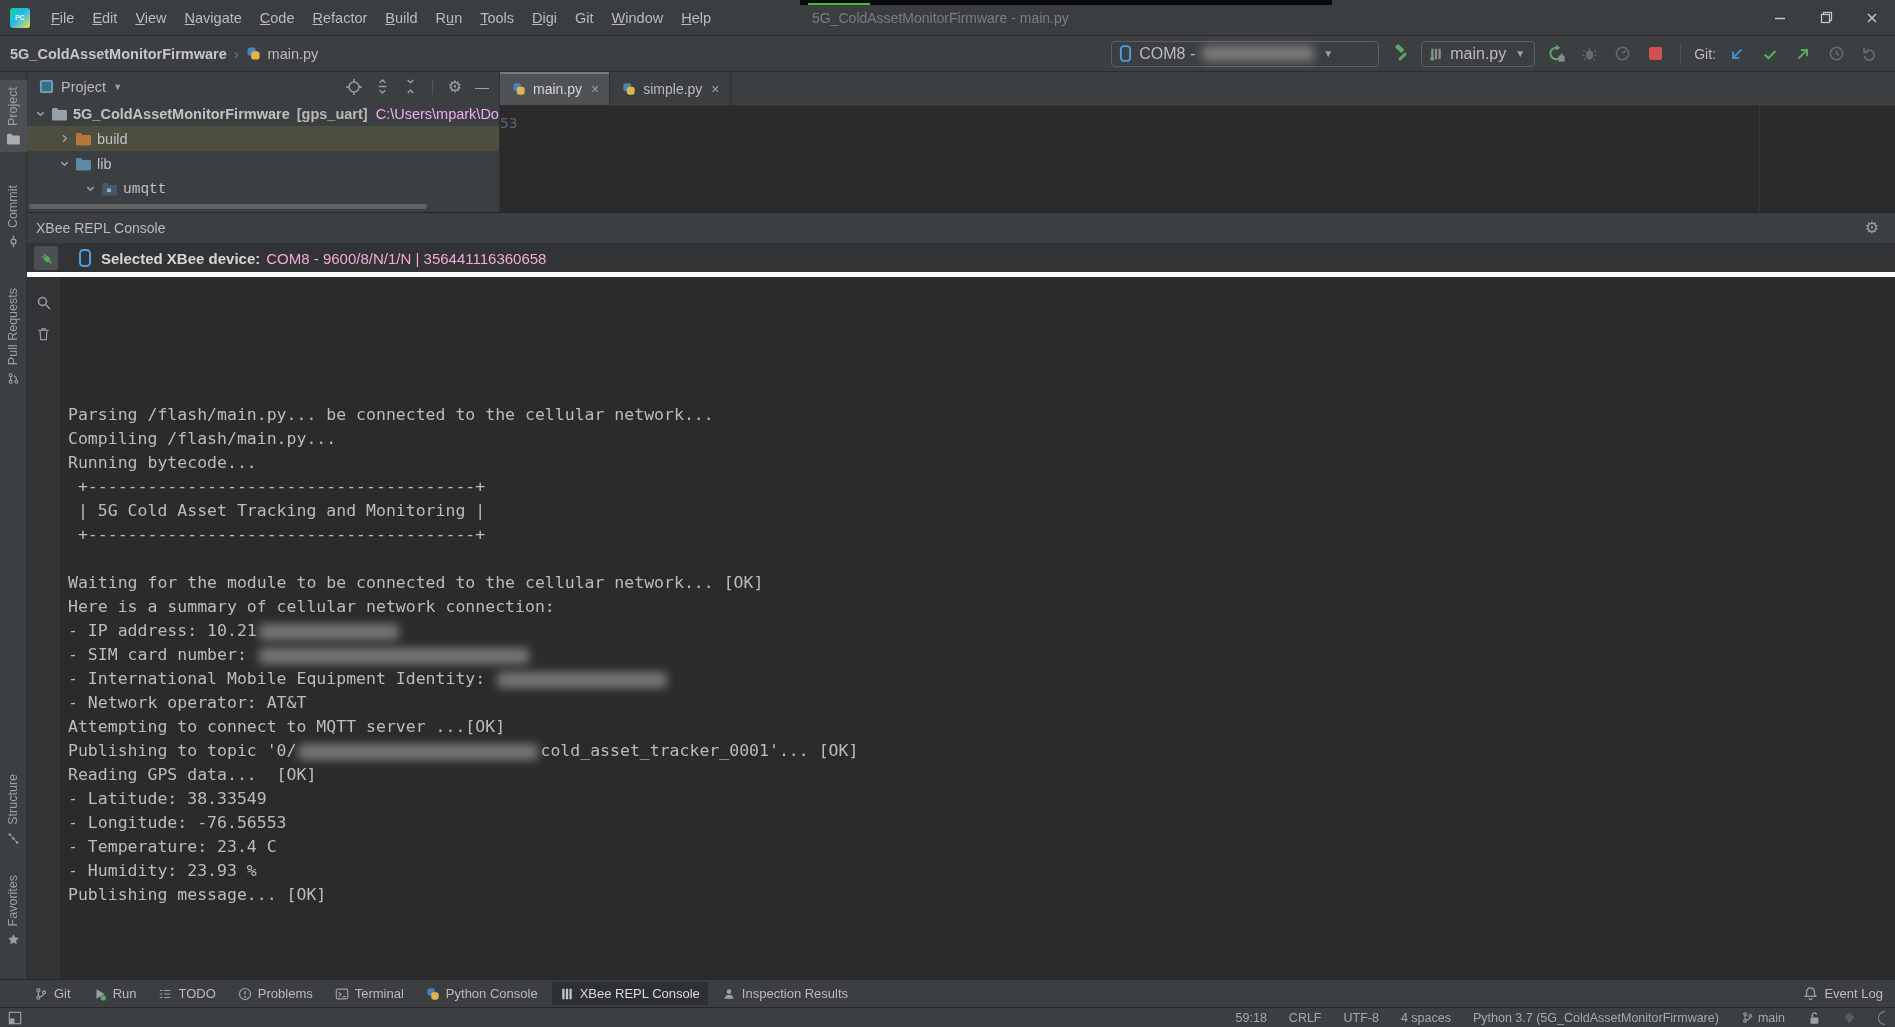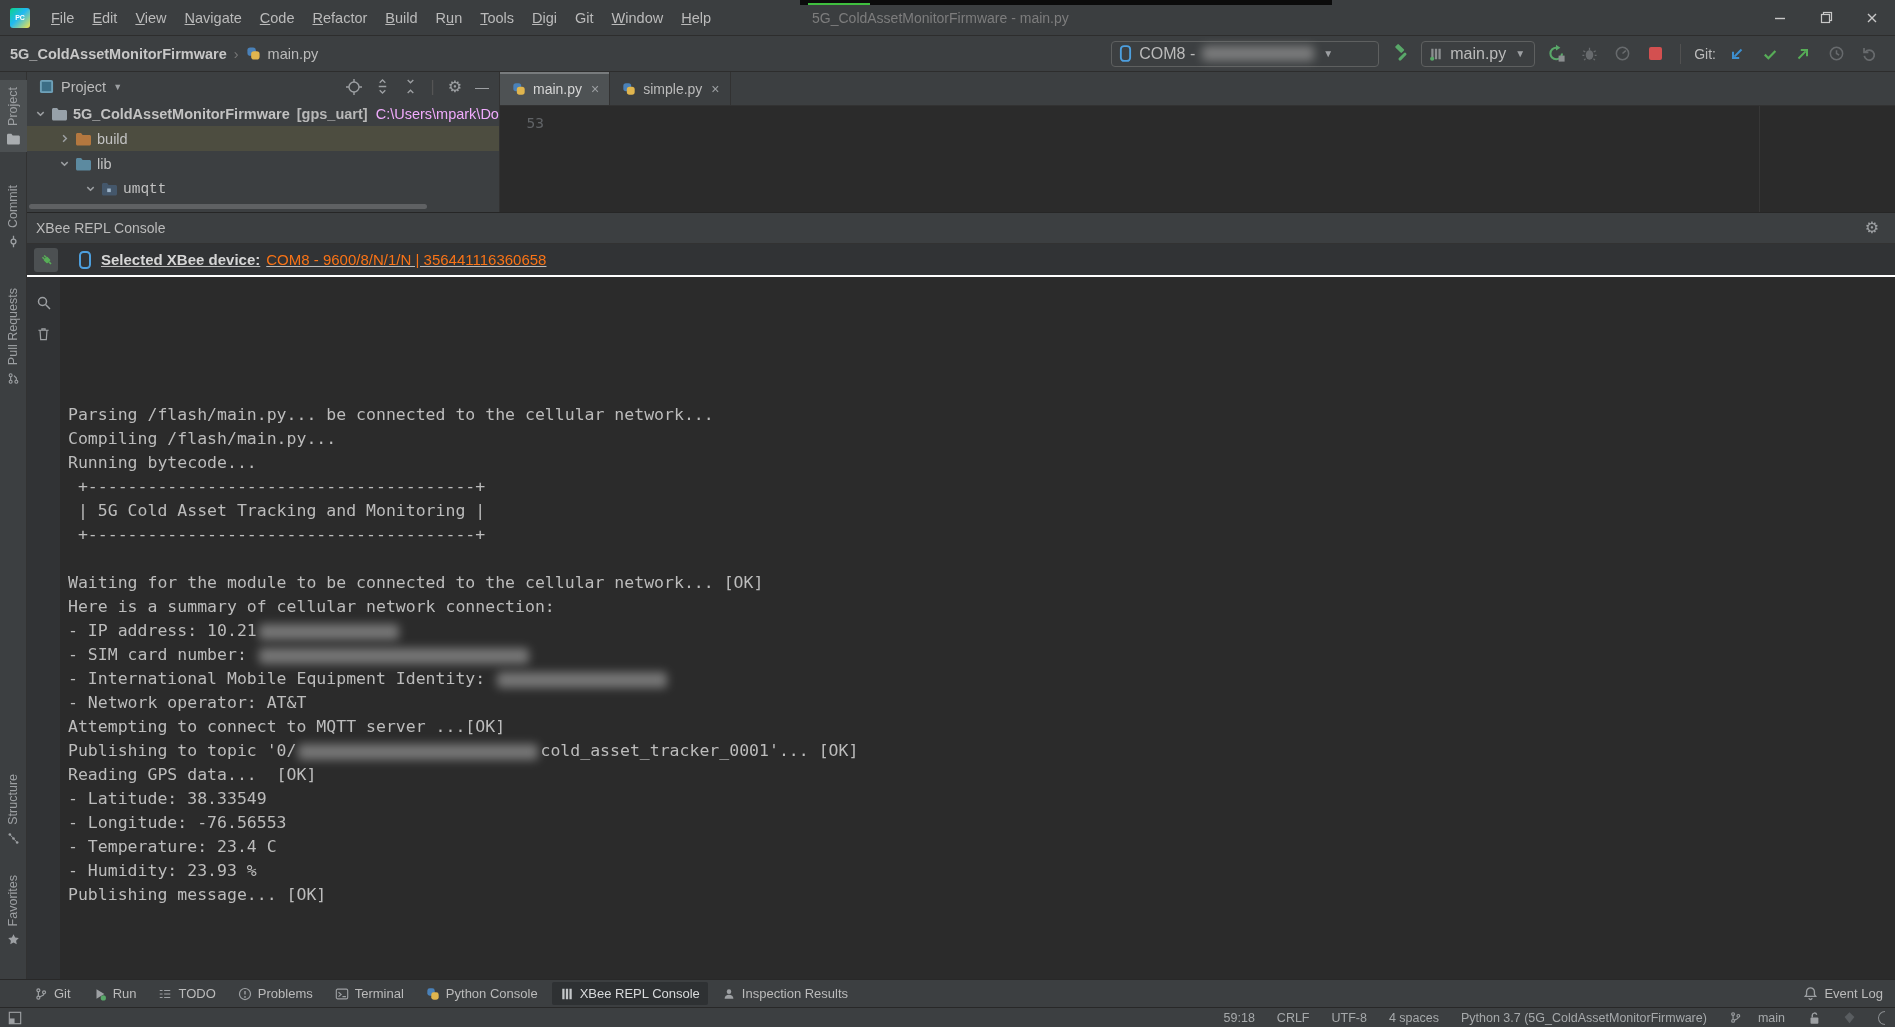--- a/index.html
+++ b/index.html
@@ -67,51 +67,51 @@
   .hthumb{position:absolute;left:0;top:1px;height:5px;width:85%;background:#5f6163;border-radius:3px;}
 
   
   .editor{flex:1;background:#2b2b2b;display:flex;flex-direction:column;min-width:0;}
   .tabs{height:34px;flex:0 0 auto;background:#3c3f41;display:flex;border-bottom:1px solid #323232;}
   .tab{display:flex;align-items:center;gap:7px;padding:0 10px 0 12px;font-size:14px;color:#bbbbbb;border-right:1px solid #323232;}
   .tab.active{background:#4e5254;box-shadow:inset 0 2px 0 #787b7d;color:#d6d6d6;}
   .tab .close{color:#9da0a3;font-size:14px;margin-left:2px;}
   .editor-code{flex:1;position:relative;padding-top:4px;font-family:"DejaVu Sans Mono",monospace;font-size:16px;line-height:26px;overflow:hidden;}
   .eline{display:flex;white-space:pre;}
-  .lnum{width:56px;text-align:right;padding-right:12px;color:#606366;flex:0 0 auto;font-size:14.5px;}
+  .lnum{width:56px;padding-right:12px;color:#606366;flex:0 0 auto;font-size:14.5px;}
   .fold{width:22px;flex:0 0 auto;display:flex;align-items:center;justify-content:center;}
   .code{color:#7d7d7d;}
   .guide{position:absolute;left:1259px;top:0;bottom:0;width:1px;background:#373737;}
 
   
   .console{flex:1;background:#2b2b2b;display:flex;flex-direction:column;min-height:0;}
   .con-head{height:31px;flex:0 0 auto;background:#3c3f41;border-bottom:1px solid #323232;display:flex;align-items:center;padding:0 16px 0 9px;}
   .con-title{font-size:14px;color:#bbbbbb;}
   .con-gear{margin-left:auto;}
-  .dev-row{height:33px;flex:0 0 auto;background:#313335;border-bottom:2px solid #ffffff;display:flex;align-items:center;text-decoration:underline;}
+  .dev-row{height:33px;flex:0 0 auto;background:#313335;border-bottom:5px solid #ffffff;display:flex;align-items:center;}
   .plug-btn{width:24px;height:24px;margin-left:7px;background:#4c5052;border-radius:3px;display:flex;align-items:center;justify-content:center;flex:0 0 auto;}
   .dev-ic{margin-left:20px;display:flex;}
   .dev-label{font-weight:bold;color:#d6d6d6;font-size:15px;margin-left:9px;}
-  .dev-info{color:#f97316;font-size:15px;margin-left:6px;}
+  .dev-info{color:#f9a8d4;font-size:15px;margin-left:6px;}
   .con-body{flex:1;display:flex;min-height:0;}
   .con-gutter{width:33px;flex:0 0 auto;background:#313335;display:flex;flex-direction:column;align-items:center;padding-top:18px;gap:15px;}
   .con-out{flex:1;padding:6px 0 0 8px;font-family:"DejaVu Sans Mono",monospace;font-size:16.5px;line-height:24px;color:#bcbcbc;white-space:pre;overflow:hidden;}
   .cline{min-height:24px;}
   .cline .redact{height:16px;margin:0 2px;}
 
   
   .bottombar{height:28px;flex:0 0 auto;background:#3c3f41;border-top:1px solid #282828;display:flex;align-items:center;padding:0 12px 0 26px;gap:6px;font-size:13px;}
   .bitem{display:flex;align-items:center;gap:6px;padding:4px 8px;color:#bbbbbb;border-radius:2px;}
   .bitem.active{background:#2e3133;color:#d8dadc;}
   .eventlog{margin-left:auto;display:flex;align-items:center;gap:6px;color:#bbbbbb;}
 
   
   .statusbar{height:20px;flex:0 0 auto;background:#3c3f41;border-top:1px solid #282828;display:flex;align-items:center;padding:0 10px 0 8px;font-size:12.5px;color:#a6a9ab;}
   .st-right{margin-left:auto;display:flex;align-items:center;gap:22px;}
-  .st-branch{display:flex;align-items:center;gap:16px;}
+  .st-branch{display:flex;align-items:center;gap:4px;}
   .half-circle{width:7px;height:14px;border:1.5px solid #9da0a3;border-right:none;border-radius:7px 0 0 7px;opacity:.8;}
 
   svg{display:block;}
 </style>
 </head>
 <body>
 
 <div class="app">
 
   <div class="titlebar">

